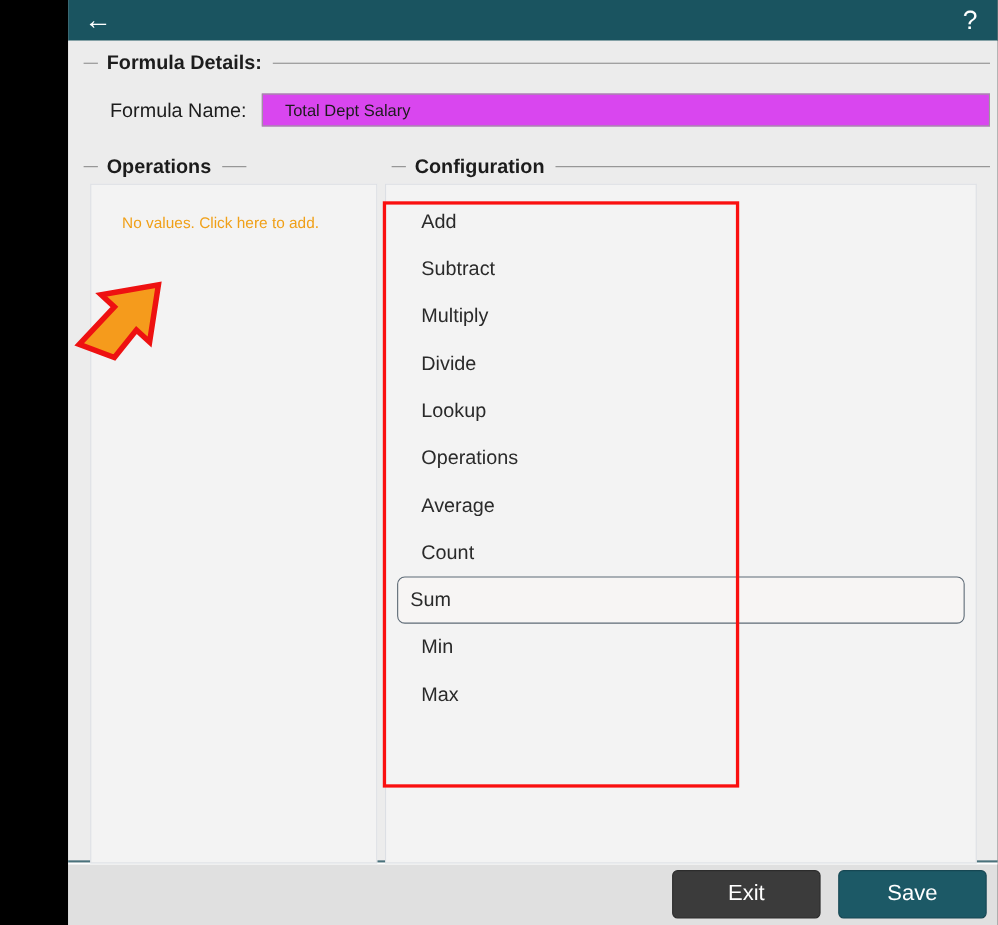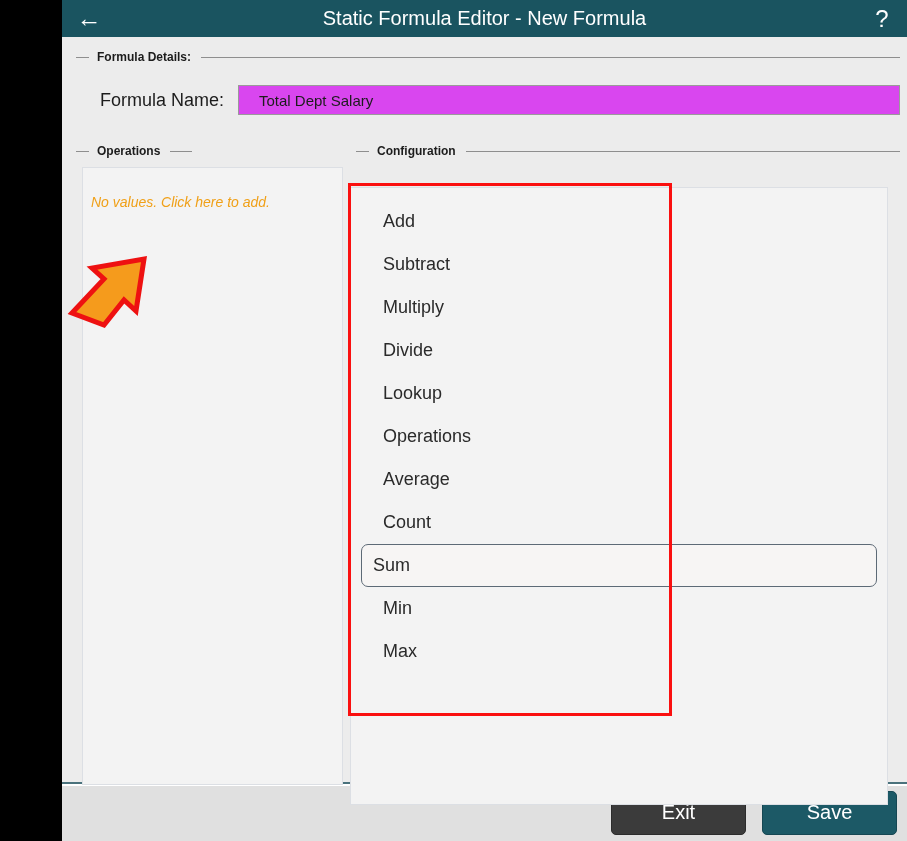--- a/index.html
+++ b/index.html
@@ -89,21 +89,21 @@
     align-items: center;
     height: 18px;
   }
   .legend-dash {
     width: 13px;
     height: 1px;
     background: #8e8e8e;
     margin-right: 8px;
   }
   .legend-label {
-    font-size: 12px;
+    font-size: 18px;
     font-weight: bold;
     color: #1c1c1c;
     white-space: nowrap;
   }
   .legend-rule {
     height: 1px;
     background: #8e8e8e;
     margin-left: 10px;
     flex: 1 1 auto;
   }
@@ -177,28 +177,27 @@
     background: #f3f3f3;
     border: 1px solid #dcdfe4;
     box-sizing: border-box;
   }
   #operations-panel {
     left: 20px; top: 130px;
     width: 261px; height: 618px;
   }
   #configuration-panel {
     left: 288px; top: 130px;
-    width: 538px; height: 618px; margin-top: 20px;
+    width: 538px; height: 618px;
   }
 
   #empty-hint {
     position: absolute;
-    left: 8px; top: 26px;
+    left: 28px; top: 26px;
     font-size: 14px;
-    font-style: italic;
     color: #f0a018;
     cursor: pointer;
     white-space: nowrap;
     text-align: right;
   }
 
   
   #config-list {
     position: absolute;
     left: 0; top: 0;
@@ -279,21 +278,20 @@
 </style>
 </head>
 <body>
 
 <div id="left-band"></div>
 
 <div id="app-window">
 
   <div id="title-bar">
     <div id="back-btn">←</div>
-    <div id="title-text">Static Formula Editor - New Formula</div>
     <div id="help-btn">?</div>
   </div>
 
   <div id="content">
 
     <div class="legend-row" id="legend-formula-details">
       <span class="legend-dash"></span>
       <span class="legend-label">Formula Details:</span>
       <span class="legend-rule"></span>
     </div>

